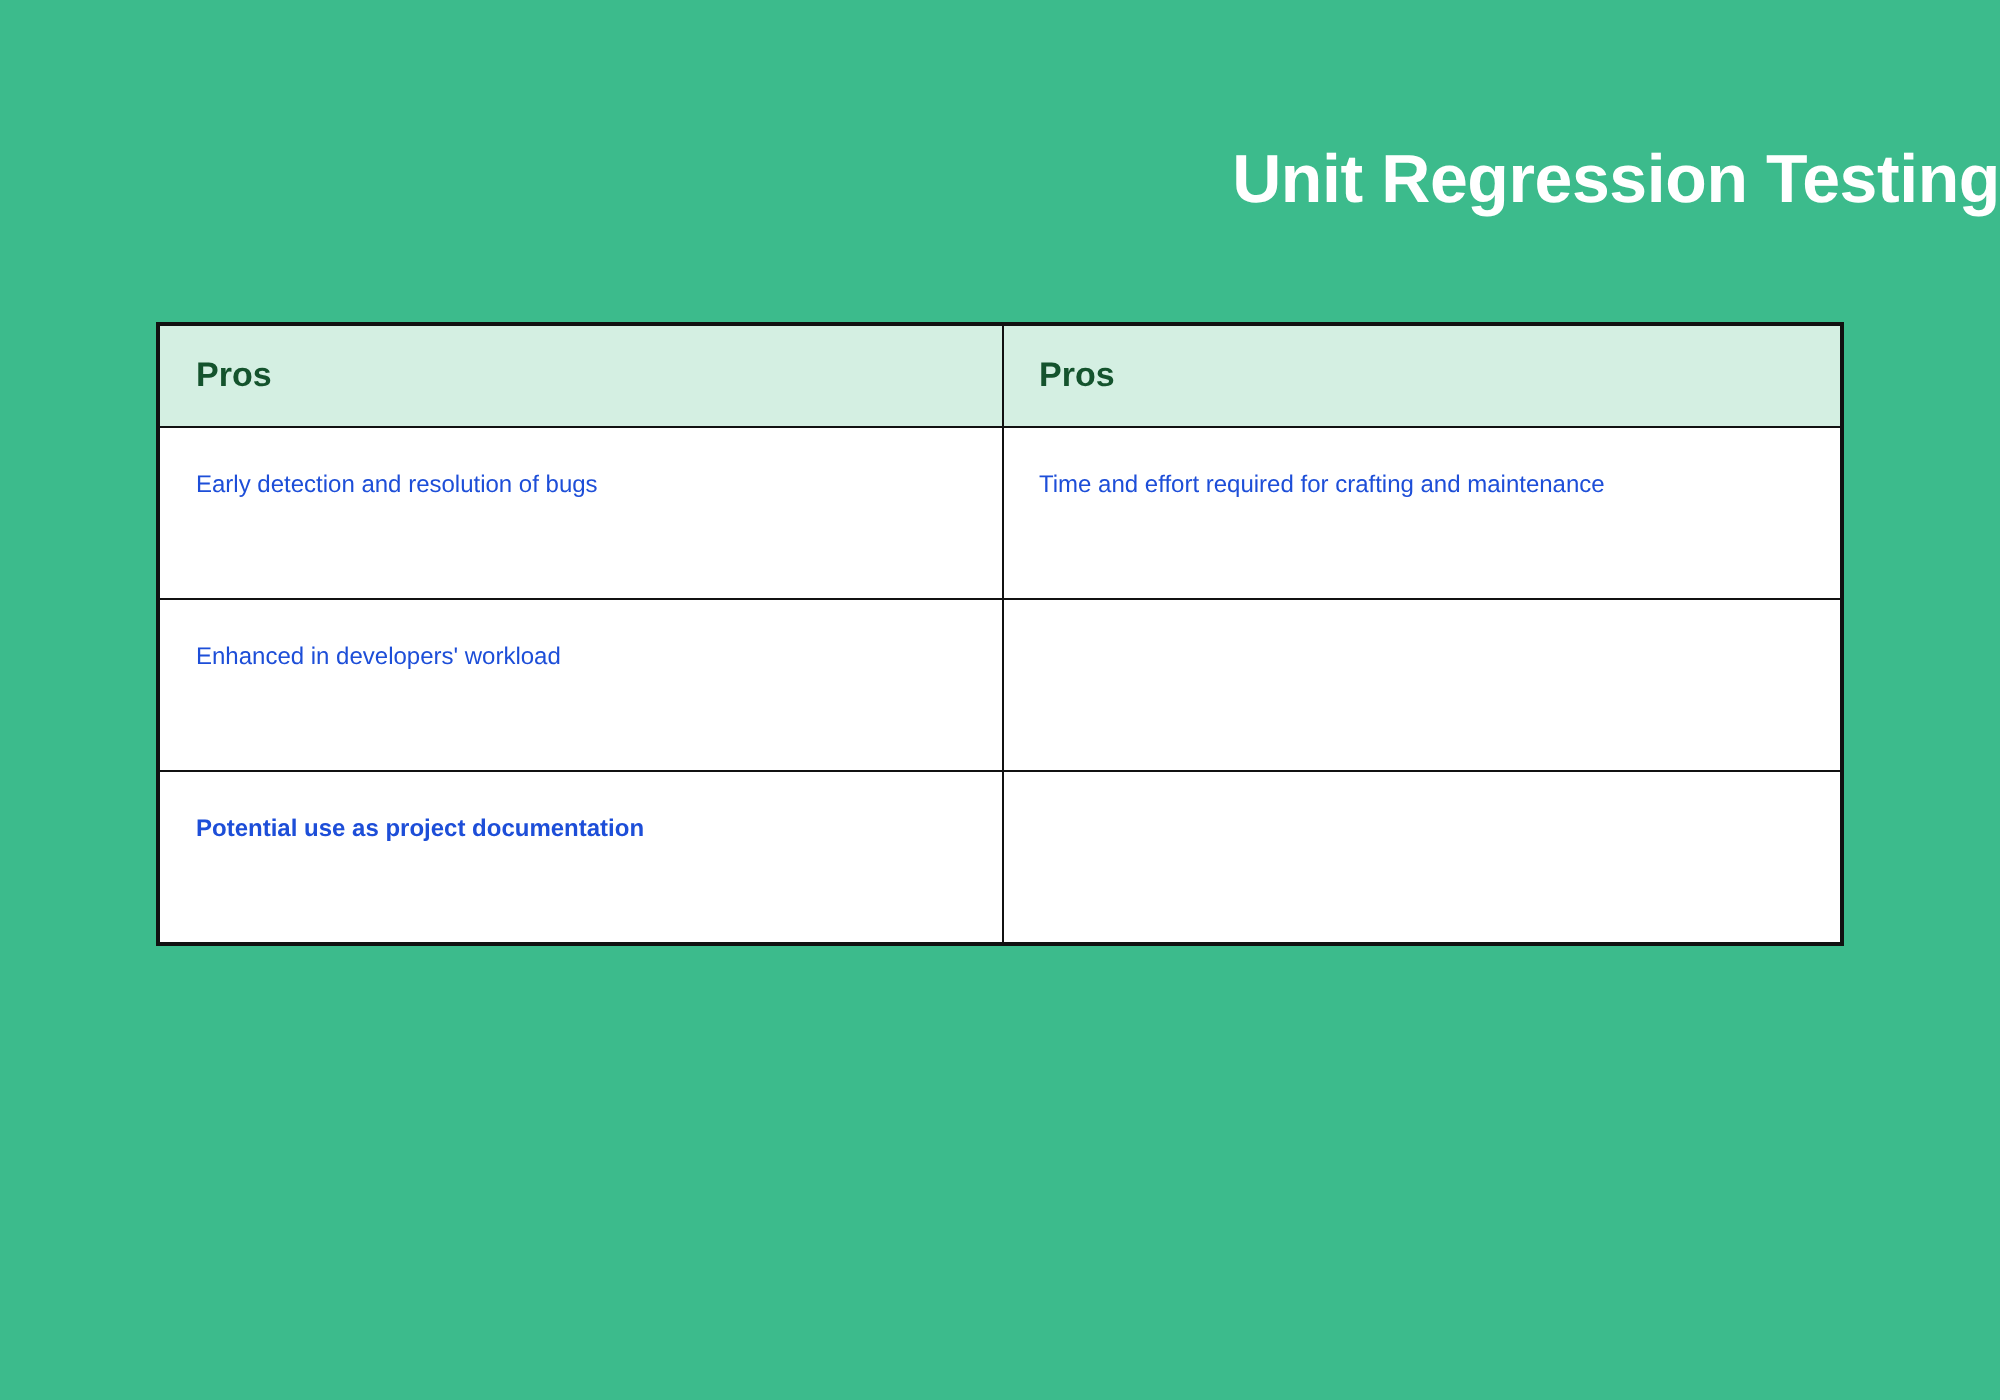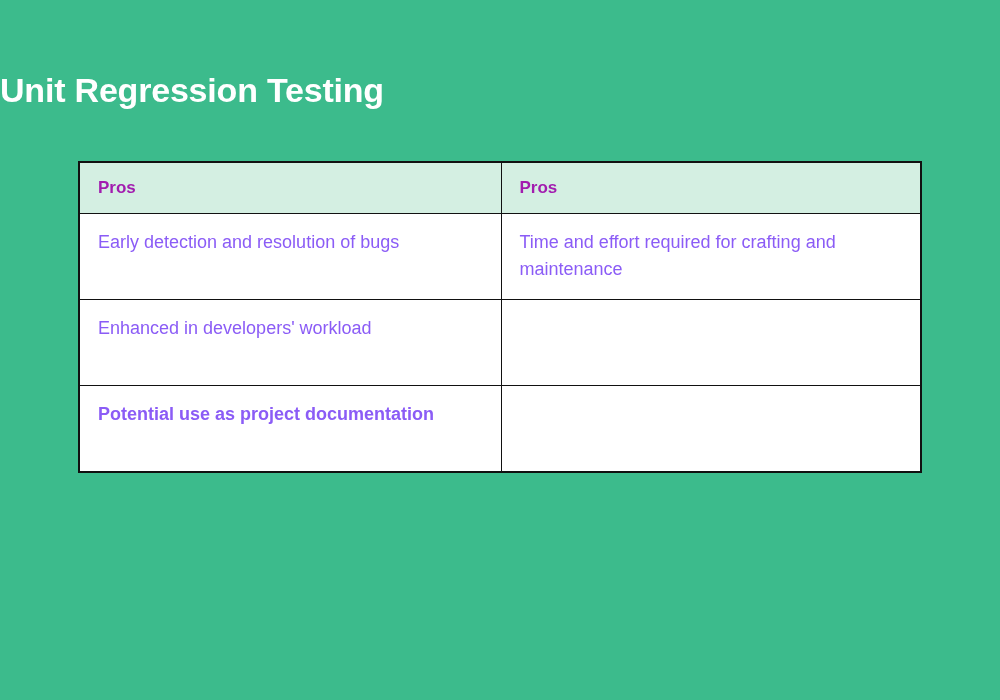--- a/index.html
+++ b/index.html
@@ -19,21 +19,21 @@
     width: 1000px;
     height: 700px;
     background: #3cbb8c;
     box-sizing: border-box;
   }
   .page-title {
     position: absolute;
     left: 0;
     top: 68px;
     width: 1000px;
-    text-align: left;
+    text-align: right;
     color: #ffffff;
     font-size: 34px;
     font-weight: bold;
     letter-spacing: -0.2px;
     line-height: 44px;
     font-family: "Liberation Sans", sans-serif;
   }
   .table-wrap {
     position: absolute;
     left: 78px;
@@ -57,29 +57,29 @@
     text-align: left;
     padding: 0;
   }
   table.proscons thead th {
     background: #d4efe2;
     height: 50px;
     padding: 0 0 0 18px;
     vertical-align: middle;
     font-size: 17px;
     font-weight: bold;
-    color: #a21caf;
+    color: #14532d;
     line-height: 22px;
   }
   table.proscons tbody td {
     background: #ffffff;
     padding: 15px 20px 15px 18px;
-    font-size: 18px;
+    font-size: 12px;
     font-weight: normal;
-    color: #8b5cf6;
+    color: #1d4ed8;
     line-height: 27px;
   }
   table.proscons tbody tr.r1 td { height: 55px; }
   table.proscons tbody tr.r2 td { height: 55px; }
   table.proscons tbody tr.r3 td { height: 55px; }
   table.proscons tbody tr.r4 td { height: 52px; }
   table.proscons tbody tr.r5 td { height: 55px; font-weight: bold; }
 
   .cell-text {
     display: block;

